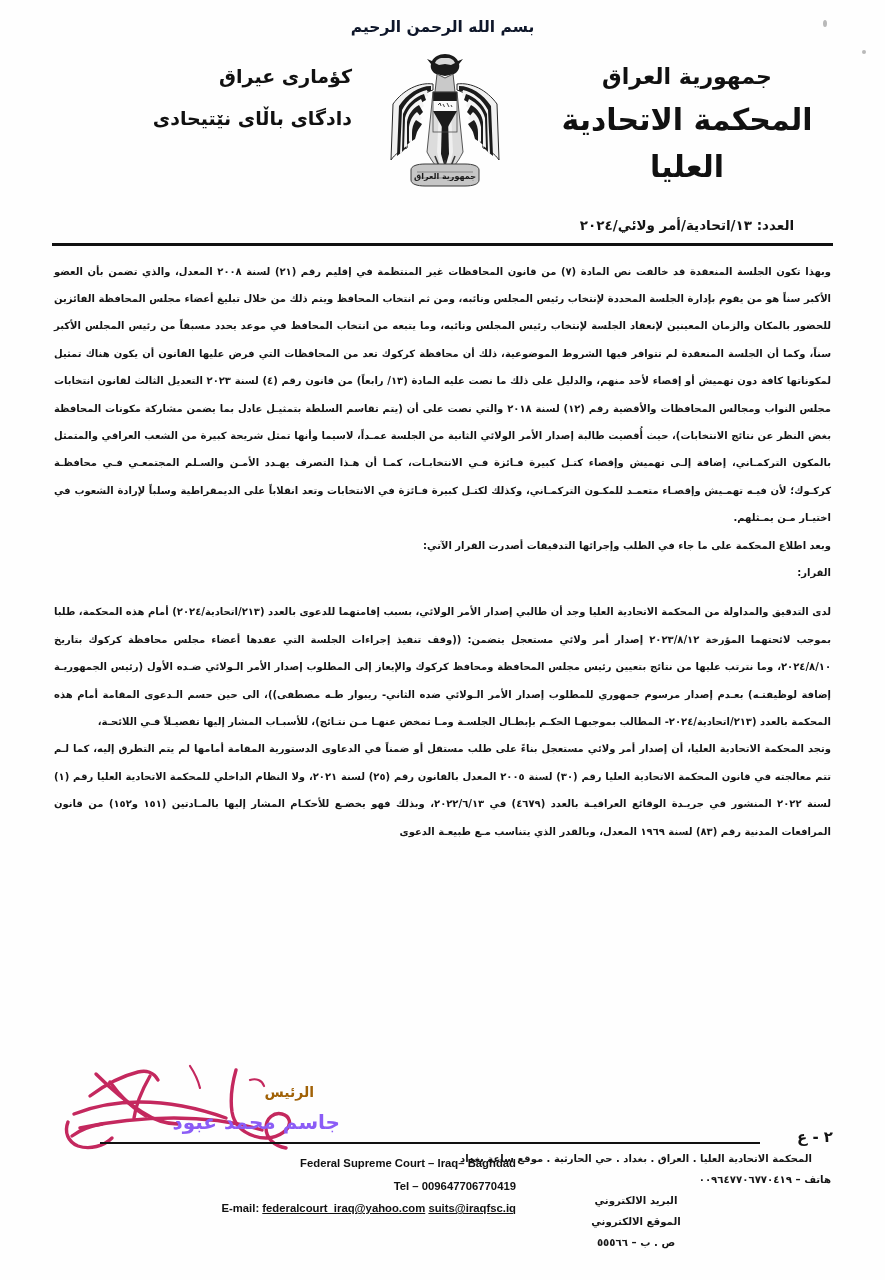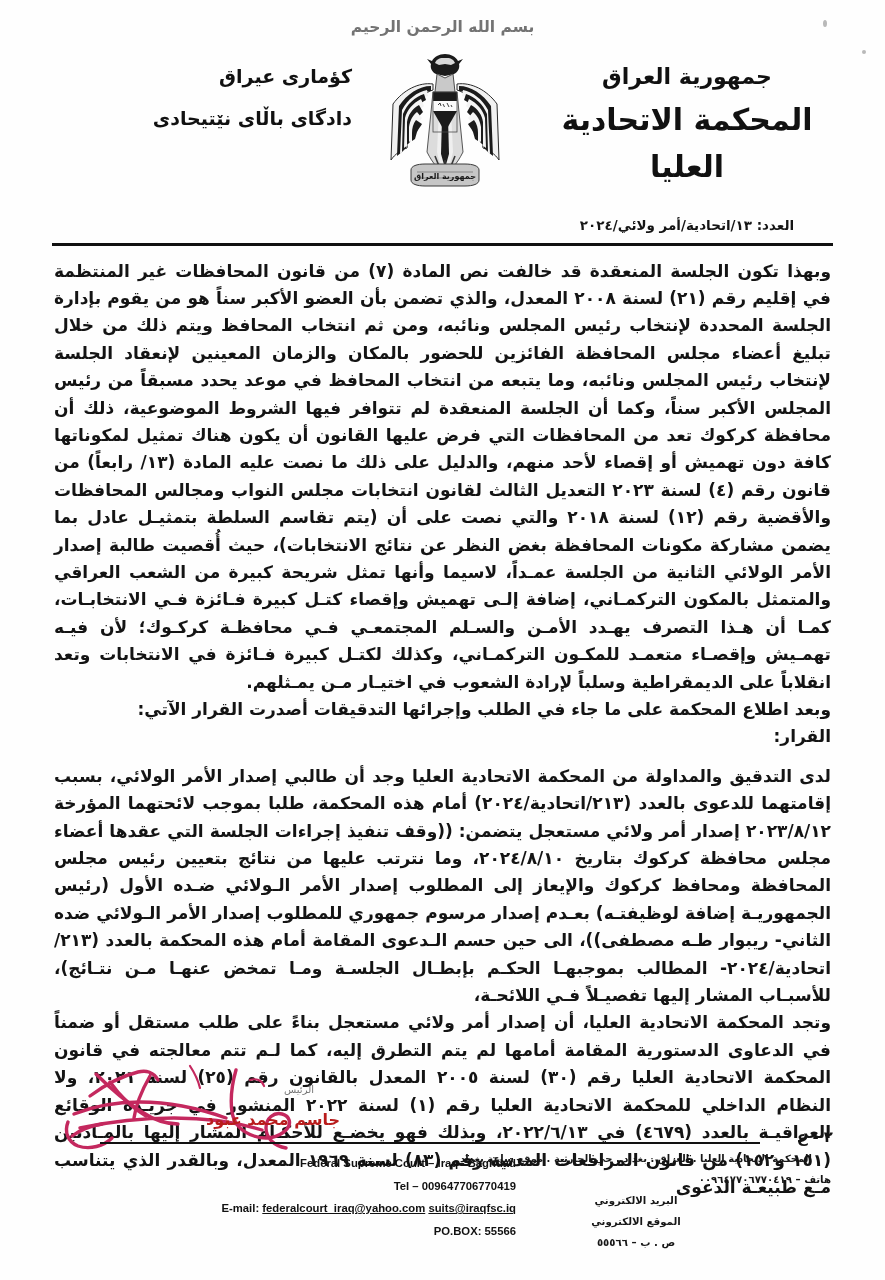--- a/index.html
+++ b/index.html
@@ -16,21 +16,21 @@
     background:#fefefe;
     padding:0;
   }
 
   
   .bismillah {
     text-align:center;
     font-family:"DejaVu Sans", sans-serif;
     font-size:15.5px;
     font-weight:600;
-    color:#737373;
+    color:#0f172a;
     padding-top:18px;
     letter-spacing:0.2px;
   }
   .header-row {
     display:flex;
     align-items:flex-start;
     justify-content:space-between;
     padding:6px 48px 0 52px;
     direction:rtl;
   }
@@ -92,21 +92,21 @@
     margin:10px 52px 0 52px;
   }
 
   
   .body {
     direction:rtl;
     text-align:justify;
     text-align-last:right;
     padding:12px 54px 0 54px;
     font-family:"DejaVu Sans", sans-serif;
-    font-size:17px;
+    font-size:10px;
     line-height:27.4px;
     color:#141414;
     font-weight:600;
   }
   .body p { margin:0; text-align:justify; }
   .label-line {
     text-align:left;
     text-align-last:right;
     margin-top:0px;
   }
@@ -118,30 +118,30 @@
     left:70px;
     top:1068px;
     width:330px;
     height:110px;
     direction:rtl;
   }
   .sig-svg { position:absolute; left:-20px; top:-6px; width:330px; height:100px; }
   .sig-title {
     position:absolute;
     right:86px; top:16px;
-    font-size:10px;
-    font-weight:400;
-    color:#737373;
+    font-size:14px;
+    font-weight:700;
+    color:#a16207;
   }
   .sig-name {
     position:absolute;
     right:60px; top:42px;
-    font-size:16px;
-    font-weight:700;
-    color:#b91c1c;
+    font-size:20px;
+    font-weight:700;
+    color:#8b5cf6;
     letter-spacing:0.3px;
   }
 
   
   .page-marker {
     position:absolute;
     right:52px;
     top:1128px;
     font-size:15px;
     font-weight:600;
@@ -301,21 +301,20 @@
   <div class="bottom-rule"></div>
 
   <div class="footer-en">
     <div>Federal Supreme Court – Iraq– Baghdad</div>
     <div>Tel – 009647706770419</div>
     <div>
       <span>E-mail:</span>
       <span class="u">federalcourt_iraq@yahoo.com</span>
       <span class="u">suits@iraqfsc.iq</span>
     </div>
-    <div>PO.BOX: 55566</div>
   </div>
 
   <div class="footer-ar">
     <div class="addr">المحكمة الاتحادية العليا . العراق . بغداد . حي الحارثية . موقع ساعة بغداد</div>
     <div class="tel">هاتف – ٠٠٩٦٤٧٧٠٦٧٧٠٤١٩</div>
     <div>البريد الالكتروني</div>
     <div>الموقع الالكتروني</div>
     <div>ص . ب – ٥٥٥٦٦</div>
   </div>
 

